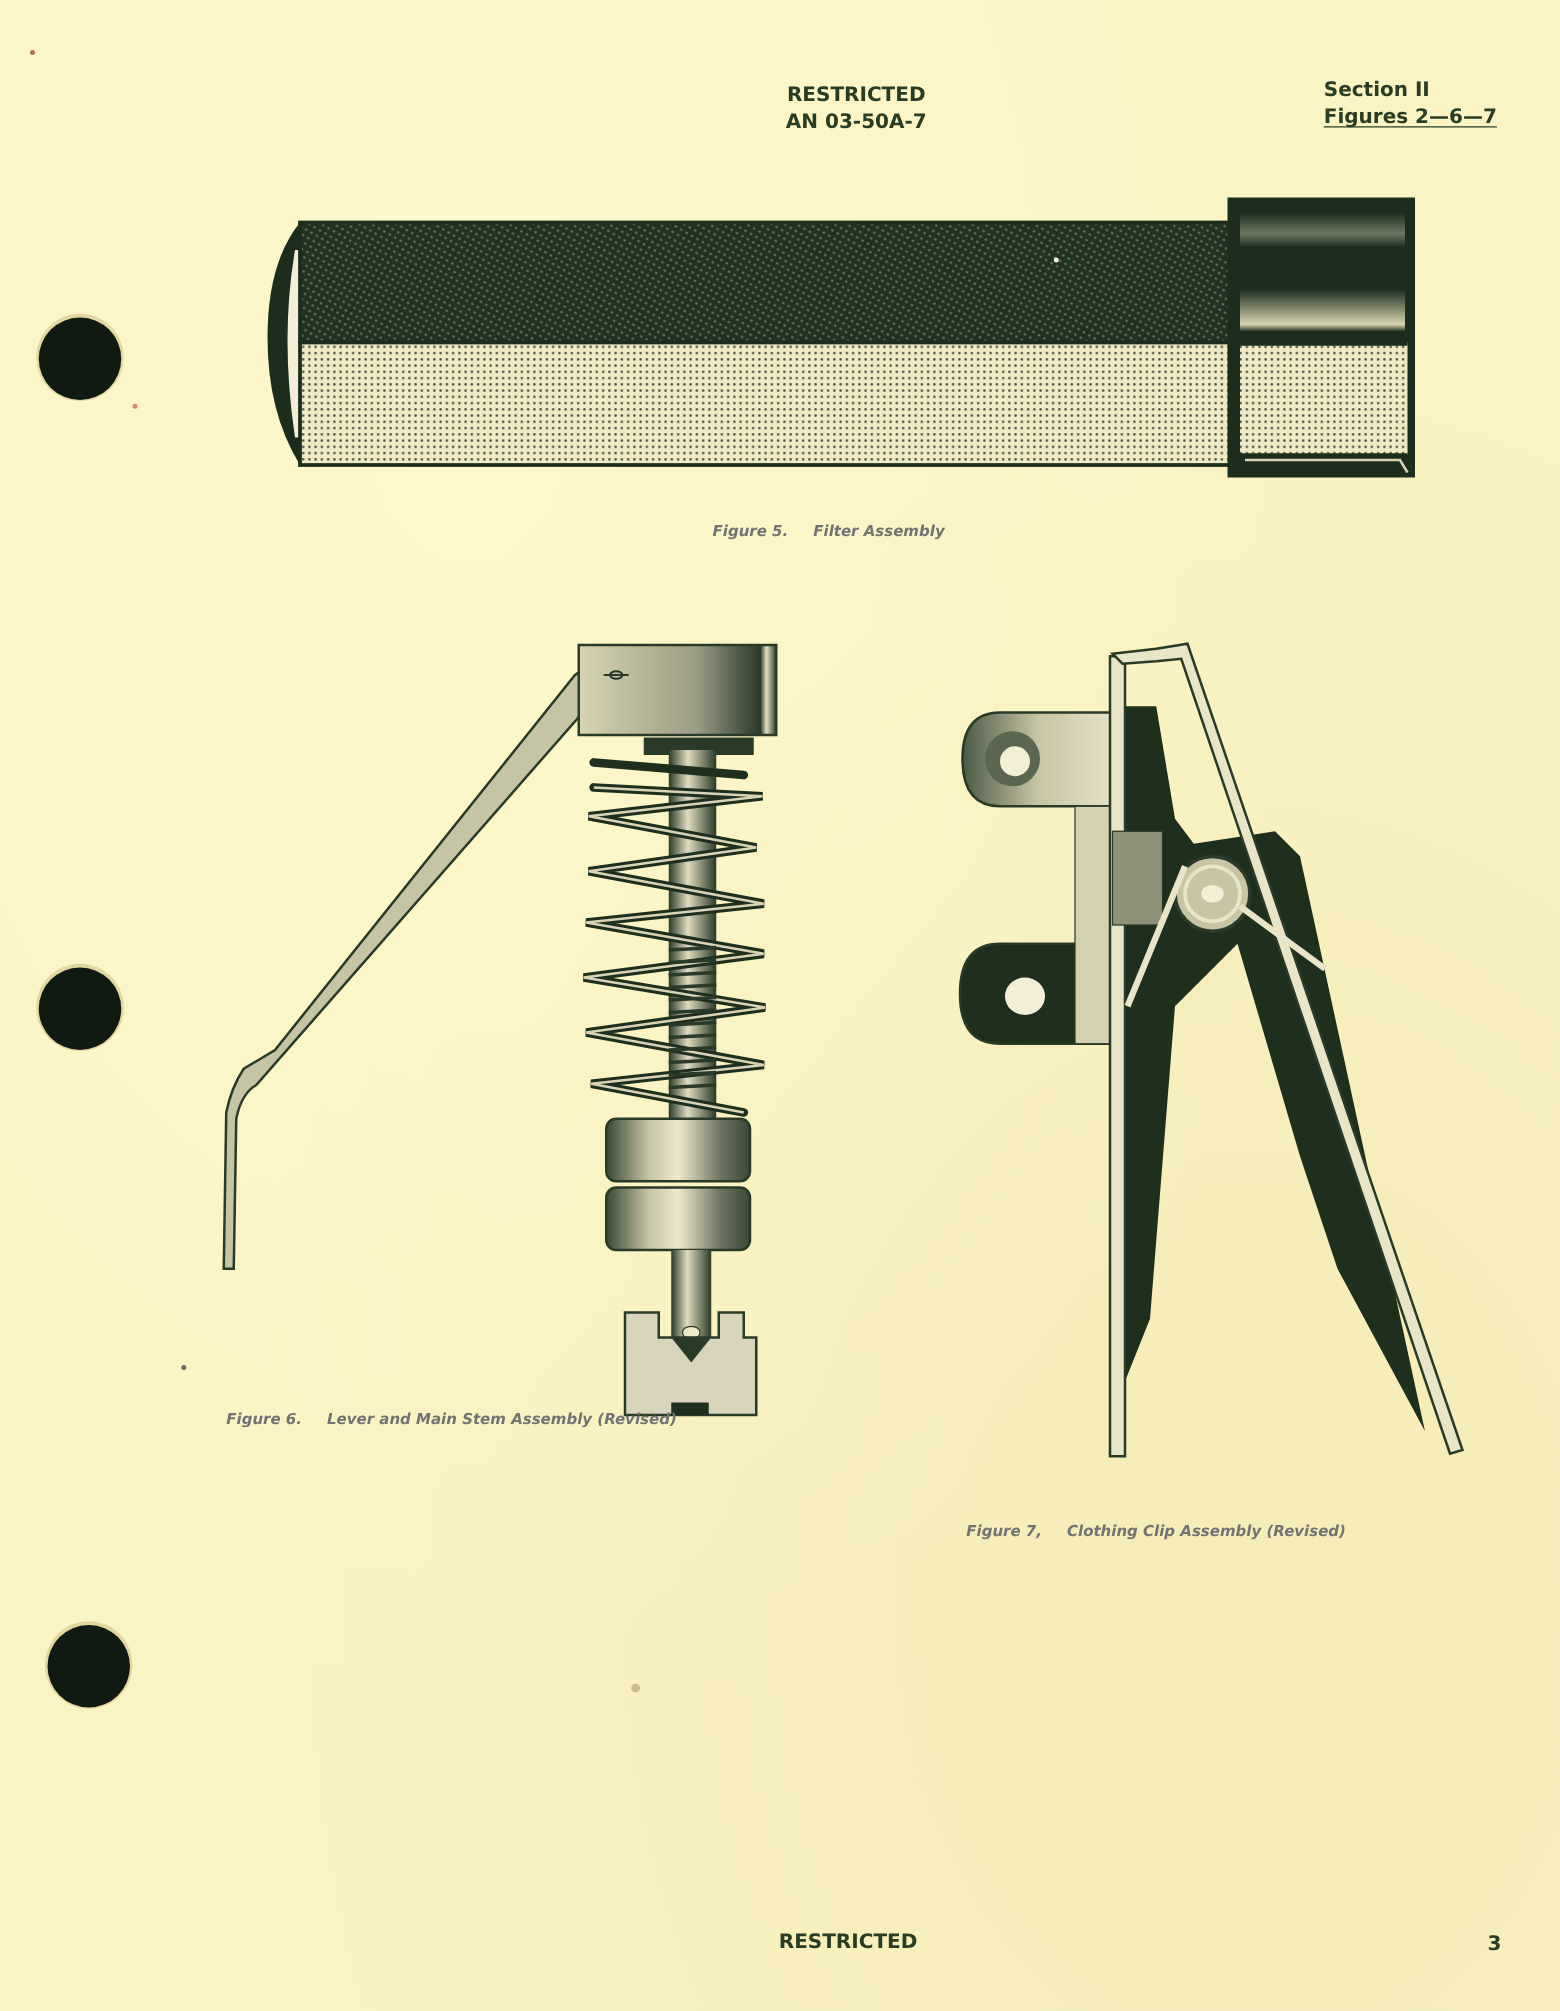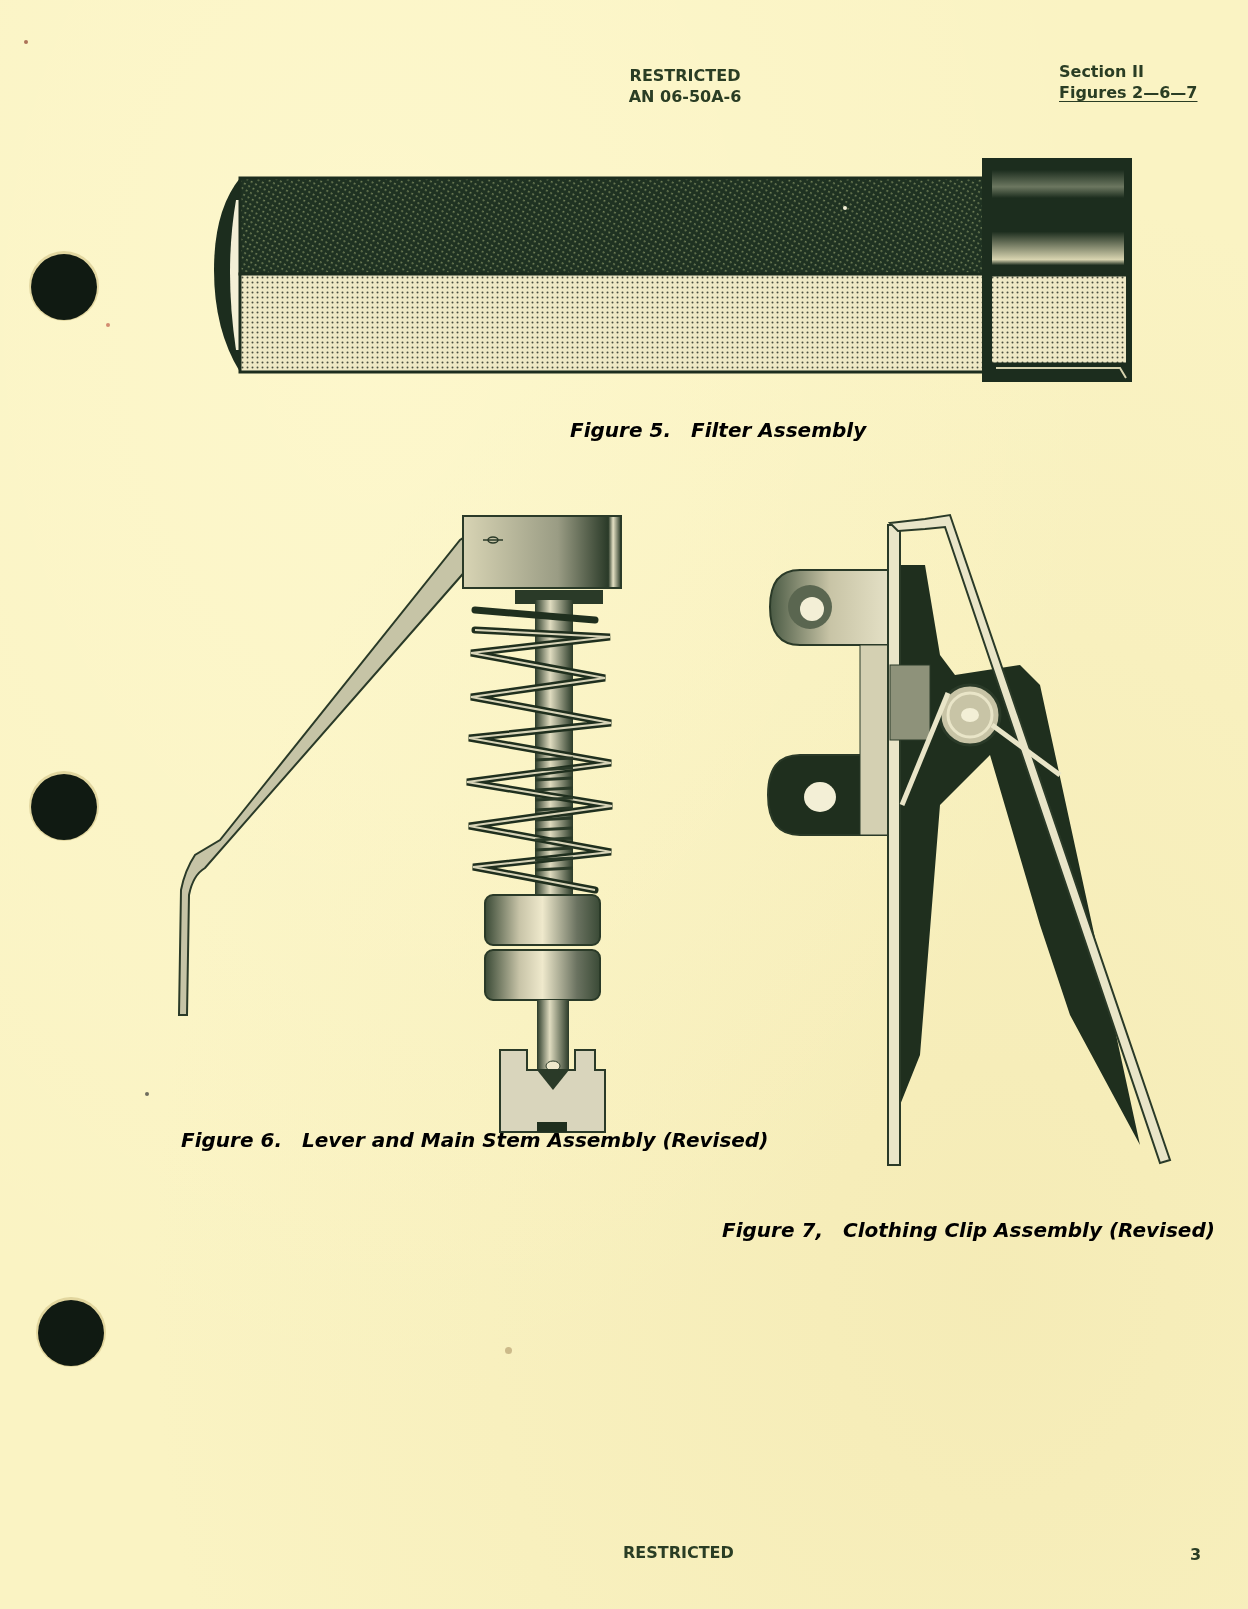--- a/index.html
+++ b/index.html
@@ -19,22 +19,22 @@
   .hole {
     position:absolute; width:66px; height:66px; border-radius:50%;
     background:#101a12;
     box-shadow: 0 -1px 0 2px rgba(180,160,90,0.35);
   }
   .hdr { position:absolute; font-weight:bold; font-size:16px; line-height:21px; color:#2a3d24; }
   .hdr-center { left:585px; width:200px; top:65px; text-align:center; }
   .hdr-right { left:1059px; top:61px; }
   .hdr-right .fig-line { text-decoration:underline; text-decoration-thickness:1px; text-underline-offset:3px; }
   .caption {
-    position:absolute; font-weight:bold; font-style:italic; font-size:20px;
-    color:#000000; white-space:nowrap;
+    position:absolute; font-weight:bold; font-style:italic; font-size:12px;
+    color:#737373; white-space:nowrap;
   }
   .caption .num { margin-right:20px; }
   .footer { position:absolute; font-weight:bold; font-size:16px; color:#2a3d24; }
   .fig { position:absolute; }
   .dot { position:absolute; width:4px; height:4px; border-radius:50%; background:#c0604a; opacity:0.7; }
 </style>
 </head>
 <body>
 
 <div class="page-bg"></div>
@@ -43,21 +43,21 @@
 <div class="hole" style="left:31px; top:774px;"></div>
 <div class="hole" style="left:38px; top:1300px;"></div>
 
 <div class="dot" style="left:24px; top:40px; background:#8a3a2a;"></div>
 <div class="dot" style="left:106px; top:323px;"></div>
 <div class="dot" style="left:145px; top:1092px; background:#333;"></div>
 <div class="dot" style="left:505px; top:1347px; width:7px; height:7px; background:#b9a373;"></div>
 
 <div class="hdr hdr-center">
   <div>RESTRICTED</div>
-  <div>AN 06-50A-6</div>
+  <div>AN 03-50A-7</div>
 </div>
 <div class="hdr hdr-right">
   <div>Section II</div>
   <div class="fig-line">Figures 2—6—7</div>
 </div>
 
 <svg class="fig" style="left:210px; top:150px;" width="940" height="240" viewBox="0 0 940 240">
   <defs>
     <pattern id="knurl" width="5" height="5" patternUnits="userSpaceOnUse" patternTransform="rotate(30)">
       <rect width="5" height="5" fill="#1f3222"></rect>
@@ -196,18 +196,18 @@
 
   <rect x="150" y="160" width="40" height="75" fill="#8e927a" stroke="#2a3a28"></rect>
 
   <circle cx="230" cy="210" r="30" fill="#c8c4a6" stroke="#2a3a28" stroke-width="3"></circle>
   <circle cx="230" cy="210" r="22" fill="none" stroke="#e9e5c8" stroke-width="3"></circle>
   <ellipse cx="230" cy="210" rx="9" ry="7" fill="#f3efd6"></ellipse>
   <path d="M208 188 L162 300" stroke="#e9e5c8" stroke-width="5" fill="none"></path>
   <path d="M252 220 L320 270" stroke="#e9e5c8" stroke-width="5" fill="none"></path>
 </svg>
 
-<div class="caption" style="left:722px; top:1218px;">
+<div class="caption" style="left:773px; top:1218px;">
   <span class="num">Figure 7,</span><span>Clothing Clip Assembly (Revised)</span>
 </div>
 
 <div class="footer" style="left:623px; top:1543px;">RESTRICTED</div>
 <div class="footer" style="left:1190px; top:1545px;">3</div>
 
 </body></html>

